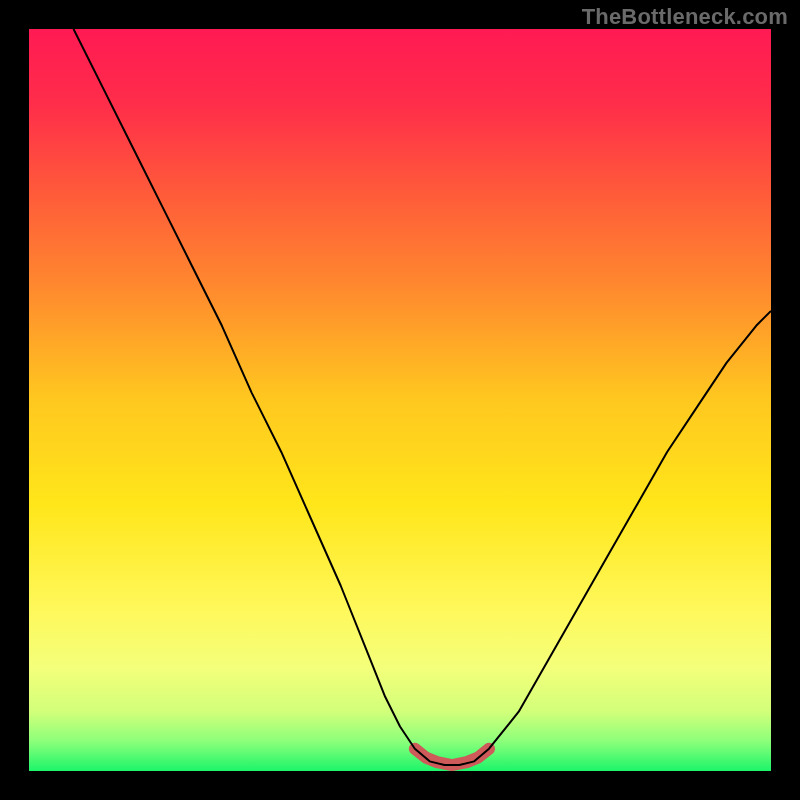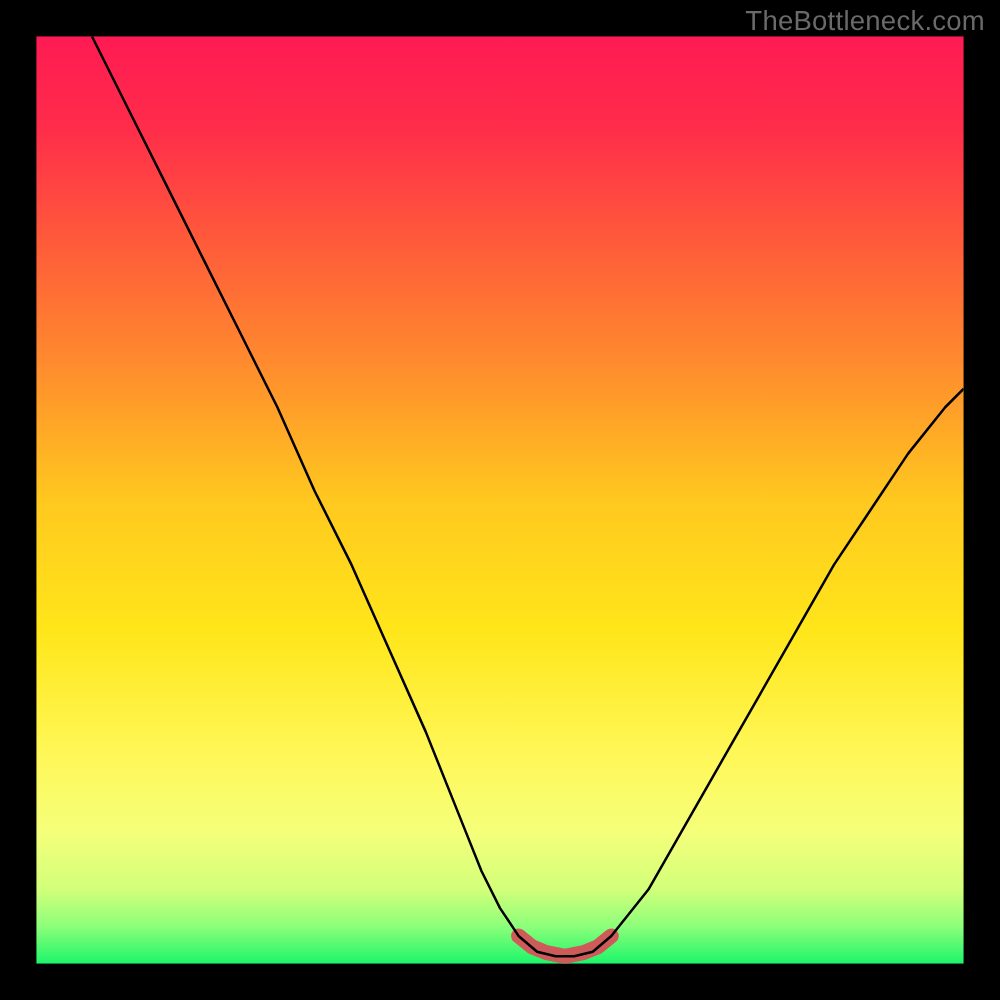--- a/index.html
+++ b/index.html
@@ -16,21 +16,21 @@
     width: 800px;
     height: 800px;
     background: #000;
   }
   .watermark {
     position: absolute;
     top: 4px;
     right: 12px;
     color: #6a6a6a;
     font-size: 22px;
-    font-weight: 400;
+    font-weight: 700;
     letter-spacing: 0.2px;
     z-index: 5;
   }
   .plot-outer {
     position: absolute;
     left: 29px;
     top: 29px;
     width: 742px;
     height: 742px;
   }

